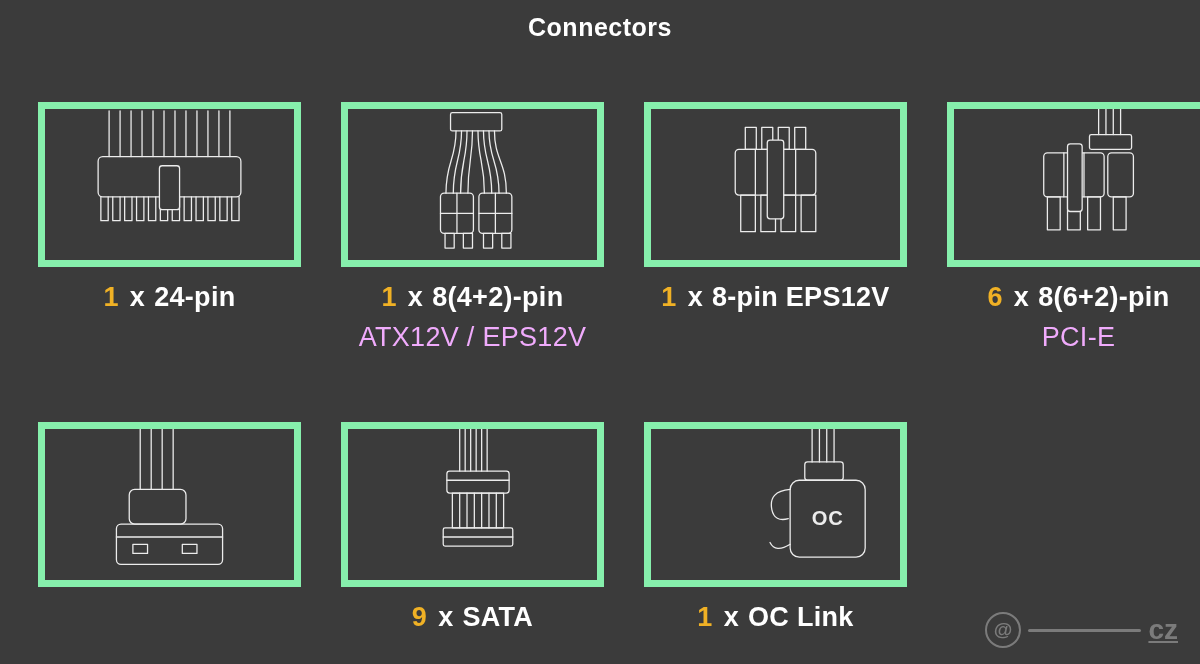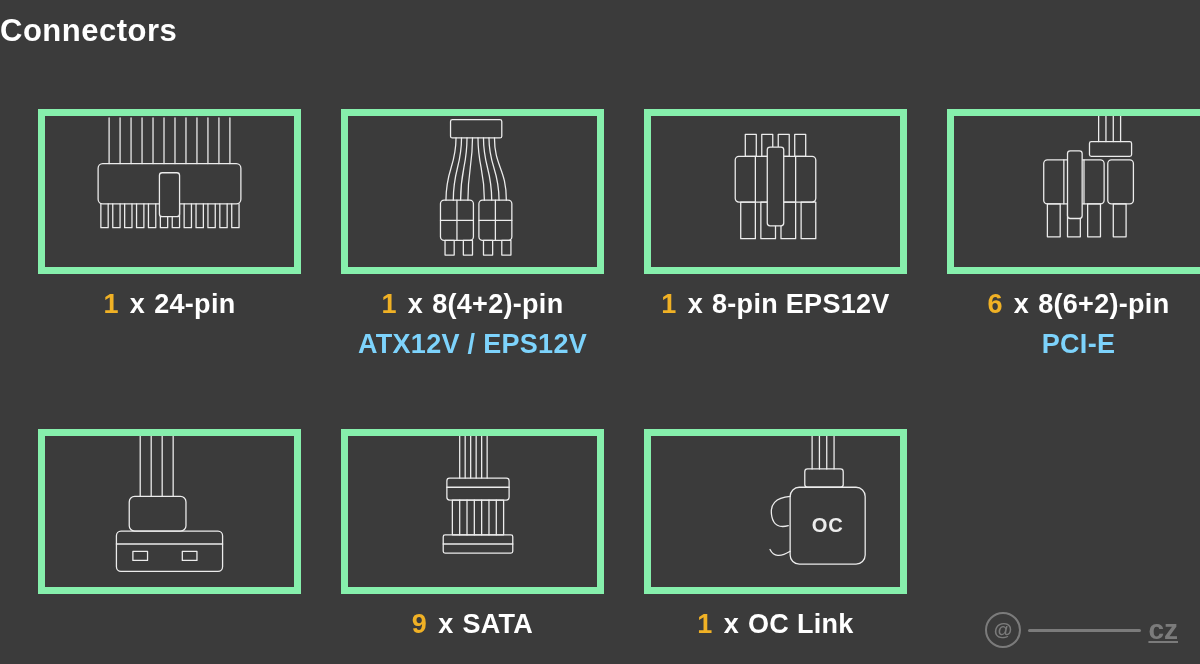--- a/index.html
+++ b/index.html
@@ -3,22 +3,22 @@
 <meta charset="utf-8">
 <style>
   html,body { margin:0; padding:0; }
   body {
     width:1200px; height:664px;
     background:#3b3b3b;
     font-family:"Liberation Sans", sans-serif;
     position:relative; overflow:hidden;
   }
   .title {
-    color:#ffffff;
-    font-size:31px; font-weight:700; letter-spacing:.5px;
+    text-align:center; color:#ffffff;
+    font-size:25px; font-weight:700; letter-spacing:.5px;
     padding-top:13px;
   }
   .grid {
     display:grid;
     grid-template-columns:repeat(4, 263px);
     grid-template-rows:320px auto;
     column-gap:40px;
     justify-content:center;
     margin-top:60px;
     margin-left:48px;
@@ -35,21 +35,21 @@
   .oc-text { fill:#ececec; font-family:"Liberation Sans", sans-serif; font-size:22px; font-weight:700; letter-spacing:1px; stroke:none; }
   .caption {
     margin-top:15px; text-align:center;
     color:#ffffff; font-size:27px; font-weight:700; letter-spacing:.3px;
     position:relative; z-index:2;
   }
   .count { color:#f0b125; padding-right:11px; }
   .sep { padding-right:9px; }
   .caption2 {
     margin-top:9px; text-align:center;
-    color:#7dd3fc; font-size:27px; font-weight:700; letter-spacing:.3px;
+    color:#f0abfc; font-size:27px; font-weight:400; letter-spacing:.3px;
   }
   .watermark {
     position:absolute; left:985px; top:612px; width:193px; height:36px;
     display:flex; align-items:center;
     color:#c9c9c9; opacity:.45; z-index:3; pointer-events:none;
   }
   .wm-ring {
     width:32px; height:32px; flex:0 0 auto;
     border:2.5px solid currentColor; border-radius:50%;
     display:flex; align-items:center; justify-content:center;

